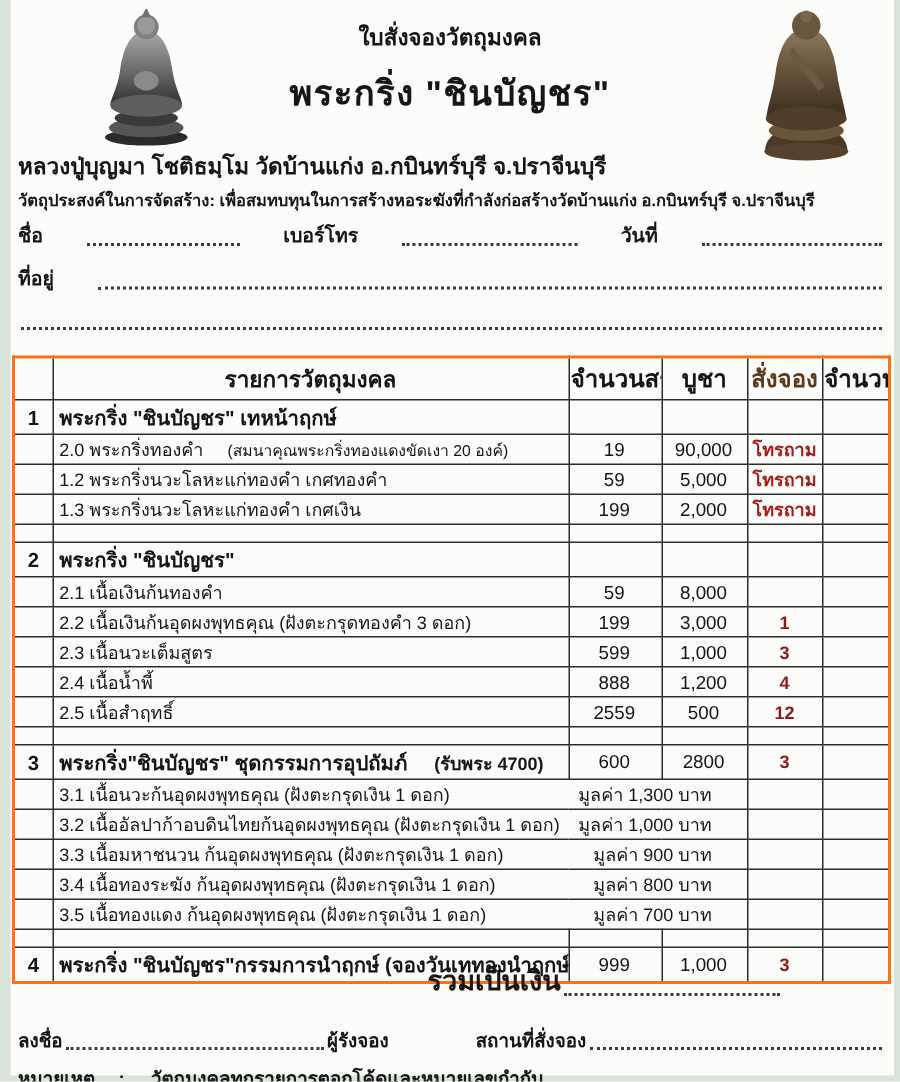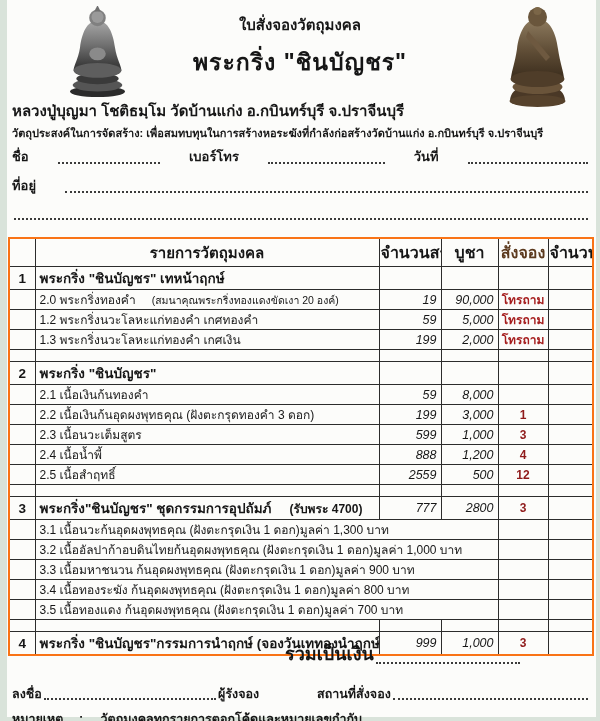--- a/index.html
+++ b/index.html
@@ -36,27 +36,27 @@
   .order th, .order td { border:1px solid #2c2c2c; padding:0 3px; overflow:hidden; white-space:nowrap; }
   .order th { height:21px; font-weight:bold; text-align:center; padding:1px 1px; }
   .th-item { font-size:15px; }
   .th-small { font-size:16px; }
   .order td { height:20px; font-size:12px; vertical-align:middle; }
   tr.spacer td { height:12px; }
   tr.last td { height:23px; }
   td.num { text-align:center; font-weight:bold; font-size:13.5px; }
   td.desc { text-align:left; padding-left:4px; }
   tr.section td.desc { font-size:13.5px; font-weight:bold; }
-  td.qty, td.price { text-align:right; padding-right:4px; font-size:12.5px;font-style:italic; }
+  td.qty, td.price { text-align:center; padding-right:4px; font-size:12.5px; }
   td.order-cell { text-align:center; }
   .call { color:#a51d1d; font-weight:bold; font-size:12.5px; text-align:left; padding-left:5px; }
   .rnum { color:#8f1a1a; font-weight:bold; font-size:15px; }
   .note-sm { font-size:10.5px; margin-left:16px; font-weight:normal; }
   .note-md { font-size:12px; margin-left:18px; font-weight:bold; }
-  .merged-flex { display:flex; align-items:center; padding-right:20px; }
+  .merged-flex { display:flex; justify-content:space-between; align-items:center; padding-right:20px; }
   .merged-flex .mval { font-size:12px; white-space:nowrap; }
 
   
   .total-line { position:absolute; top:651px; left:285px; width:237px; display:flex; align-items:flex-end; font-size:18px; font-weight:bold; height:17px; }
   .sign-line { position:absolute; top:687px; left:12px; width:578px; display:flex; align-items:flex-end; font-size:12.5px; font-weight:bold; height:17px; }
   .sign-line .gap { width:58px; }
   .sign-line .d1 { flex-grow:150; }
   .sign-line .d2 { flex-grow:170; }
   .note-line { position:absolute; top:709px; left:12px; font-size:12.5px; font-weight:bold; white-space:nowrap; }
   .note-line .sep { margin:0 14px 0 12px; }
@@ -241,21 +241,21 @@
         <td></td>
         <td></td>
         <td></td>
         <td></td>
         <td></td>
   </tr>
 
   <tr class="section">
     <td class="num">3</td>
     <td class="desc"><span>พระกริ่ง"ชินบัญชร" ชุดกรรมการอุปถัมภ์</span><span class="note-md">(รับพระ    4700)</span></td>
-    <td class="qty">777</td>
+    <td class="qty">600</td>
     <td class="price">2800</td>
     <td class="order-cell rnum">3</td>
     <td></td>
   </tr>
   <tr>
     <td class="num"></td>
     <td class="desc" colspan="3">
           <div class="merged-flex">
             <span>3.1   เนื้อนวะก้นอุดผงพุทธคุณ  (ฝังตะกรุดเงิน 1 ดอก)</span>
             <span class="mval">มูลค่า 1,300 บาท</span>

